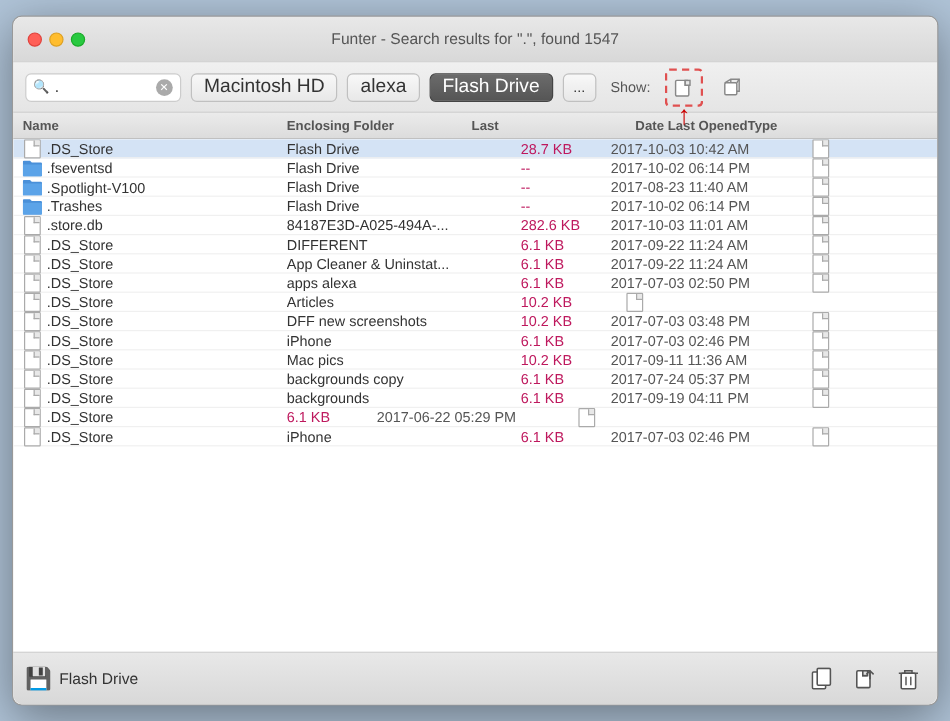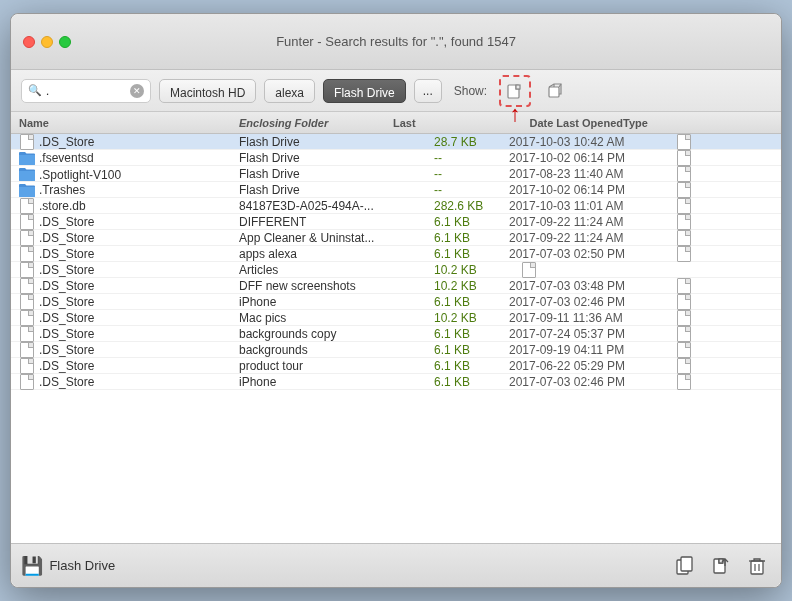--- a/index.html
+++ b/index.html
@@ -21,21 +21,21 @@
       border-radius: 8px;
       box-shadow: 0 10px 40px rgba(0,0,0,0.4);
       display: flex;
       flex-direction: column;
       overflow: hidden;
       border: 1px solid #999;
     }
     
     .titlebar {
       background: linear-gradient(to bottom, #e8e8e8, #d8d8d8);
-      height: 56px;
+      height: 38px;
       display: flex;
       align-items: center;
       padding: 0 12px;
       border-bottom: 1px solid #c0c0c0;
       position: relative;
       border-radius: 8px 8px 0 0;
       flex-shrink: 0;
     }
     .traffic-lights {
       display: flex;
@@ -105,25 +105,25 @@
       font-size: 9px;
       cursor: pointer;
       flex-shrink: 0;
     }
     .disk-btn {
       background: linear-gradient(to bottom, #f8f8f8, #e8e8e8);
       border: 1px solid #c0c0c0;
       border-radius: 5px;
       padding: 2px 10px;
       height: 24px;
-      font-size: 12px;
+      font-size: 16px;
       color: #333;
       cursor: pointer;
       display: flex;
-      align-items: flex-end;
+      align-items: center;
     }
     .disk-btn.active {
       background: linear-gradient(to bottom, #6b6b6b, #555);
       color: white;
       border-color: #444;
     }
     .ellipsis-btn {
       background: linear-gradient(to bottom, #f8f8f8, #e8e8e8);
       border: 1px solid #c0c0c0;
       border-radius: 5px;
@@ -172,21 +172,21 @@
       flex-shrink: 0;
     }
     .col-header {
       font-size: 11px;
       color: #555;
       font-weight: 600;
       overflow: hidden;
       white-space: nowrap;
     }
     .col-name { width: 220px; flex-shrink: 0; }
-    .col-folder { width: 154px; flex-shrink: 0; font-style: italic; }
+    .col-folder { width: 154px; flex-shrink: 0; }
     .col-size { width: 75px; flex-shrink: 0; }
     .col-date { width: 155px; flex-shrink: 0; text-align: right; }
     .col-type { width: 50px; flex-shrink: 0; }
     
     .file-list {
       flex: 1;
       overflow-y: auto;
       overflow-x: hidden;
       background: white;
     }
@@ -225,21 +225,21 @@
       font-size: 12px;
       color: #333;
       overflow: hidden;
       white-space: nowrap;
       text-overflow: ellipsis;
     }
     .file-size-cell {
       width: 75px;
       flex-shrink: 0;
       font-size: 12px;
-      color: #4d7c0f;
+      color: #be185d;
     }
     .file-date-cell {
       width: 155px;
       flex-shrink: 0;
       font-size: 12px;
       color: #555;
     }
     .file-type-cell {
       width: 40px;
       flex-shrink: 0;
@@ -588,21 +588,20 @@
       <div class="file-type-icon"></div>
     </div>
   </div>
       <div class="file-row">
     <div class="col-name" style="display:flex; align-items:center; width:220px;">
       <div class="file-icon">
         <div class="file-type-icon"></div>
       </div>
       <span class="file-name-cell">.DS_Store</span>
     </div>
-    <div class="file-folder-cell">product tour</div>
     <div class="file-size-cell">6.1 KB</div>
     <div class="file-date-cell">2017-06-22 05:29 PM</div>
     <div class="file-type-cell">
       <div class="file-type-icon"></div>
     </div>
   </div>
       <div class="file-row">
     <div class="col-name" style="display:flex; align-items:center; width:220px;">
       <div class="file-icon">
         <div class="file-type-icon"></div>

